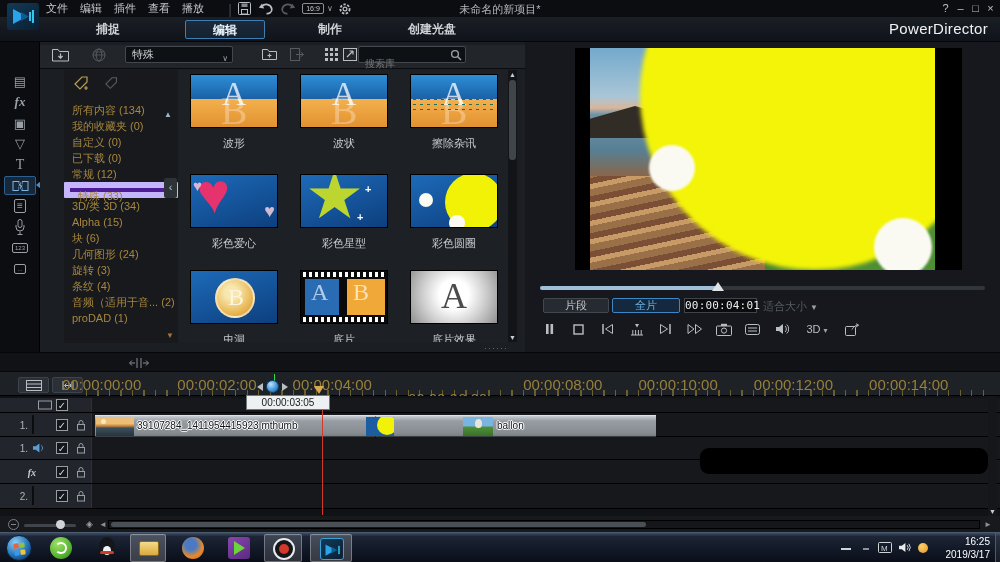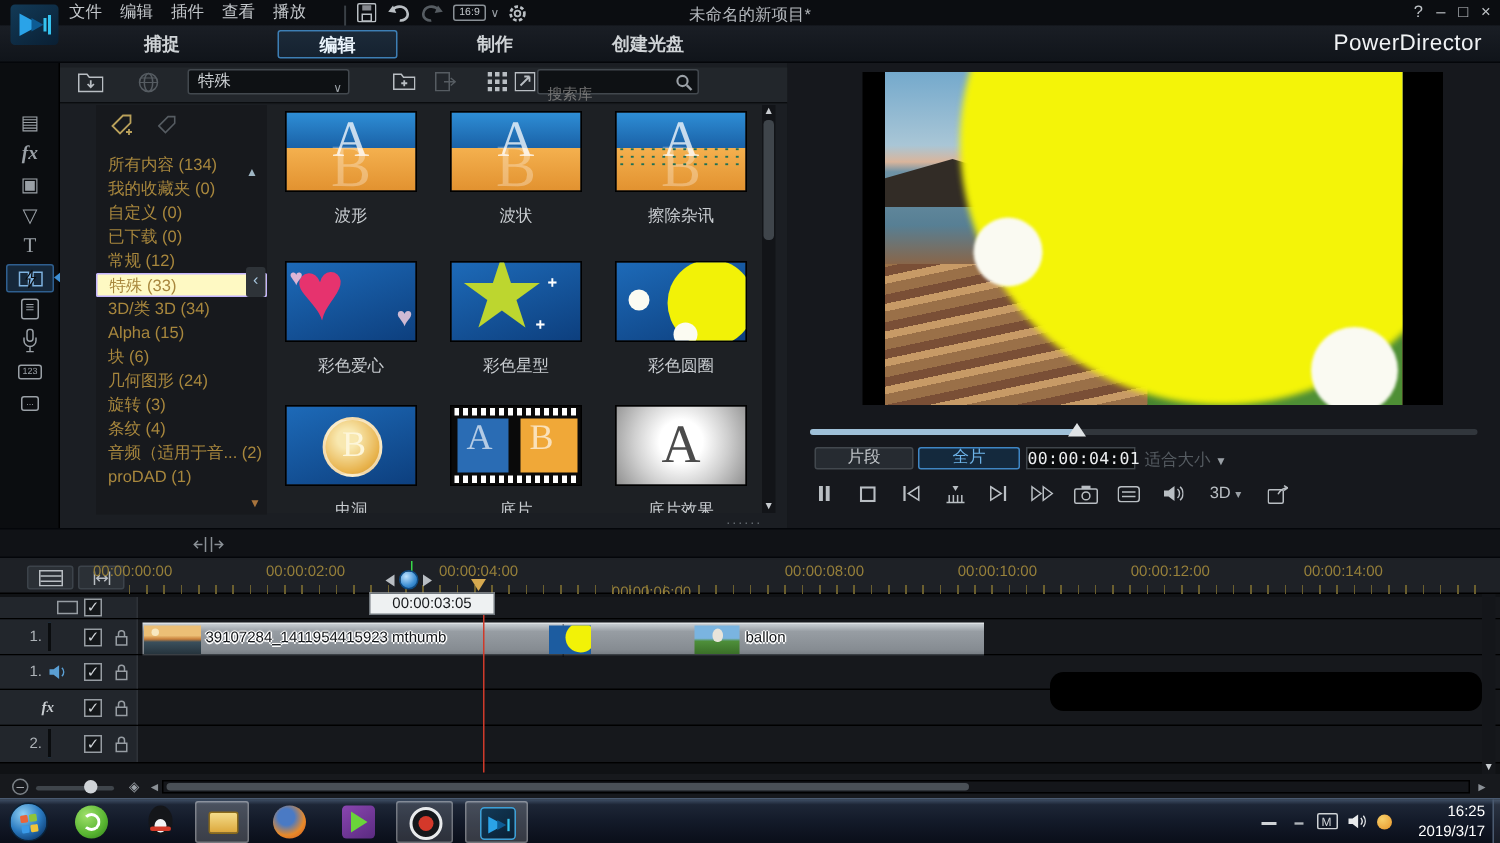--- a/index.html
+++ b/index.html
@@ -33,21 +33,21 @@
   .library{left:40px;top:42px;width:485px;height:310px;background:#1b1e23;}
   .libtoolbar{left:0;top:3px;width:485px;height:24px;background:#22262b;border-bottom:1px solid #0a0c0f;}
   .tbtn{top:4px;height:17px;display:flex;align-items:center;justify-content:center;color:#b9bec3;}
   .libdrop{left:85px;top:4px;width:108px;height:17px;background:#0e1114;border:1px solid #42484e;border-radius:2px;font-size:11px;color:#cfd3d6;line-height:15px;padding:0 6px;}
   .libdrop .chev{position:absolute;right:4px;top:4px;}
   .searchbox{left:318px;top:4px;width:108px;height:17px;background:#0e1114;border:1px solid #42484e;border-radius:2px;}
   .searchbox input{position:absolute;left:4px;top:1px;width:84px;height:30px;background:transparent;border:none;outline:none;color:#9aa0a6;font-size:10px;}
   .cats{left:8px;top:28px;width:114px;height:273px;background:#17191d;margin-left:16px;}
   .tagrow{left:10px;top:6px;display:flex;gap:14px;color:#b9a05a;}
   .cat-item{position:relative;height:16px;line-height:16px;font-size:11px;color:#a8873d;padding-left:8px;white-space:nowrap;}
-  .cat-item.selected{border:1px solid #c4b5fd;border-radius:1px;background:#fef9c3;}
+  .cat-item.selected{border:6px solid #c4b5fd;border-radius:1px;background:#4c1d95;}
   .cat-up{left:100px;top:40px;color:#9fb6c4;font-size:8px;}
   .cat-dn{left:102px;top:261px;color:#a8743d;font-size:8px;}
   .collapse-btn{left:124px;top:136px;width:13px;height:20px;background:#2e3338;border-radius:2px;color:#a8c8e0;font-size:11px;text-align:center;line-height:18px;}
   .grid{left:138px;top:28px;width:330px;height:272px;background:#1d2024;overflow:hidden;}
   .thumb{position:absolute;width:88px;}
   .thumb-img{position:relative;width:88px;height:54px;overflow:hidden;border:1px solid #000;}
   .thumb-label{position:absolute;top:62px;width:88px;text-align:center;font-size:11px;color:#c8ccd0;}
   .t-wave,.t-wave2,.t-noise{background:linear-gradient(180deg,#2e8ed6 0%,#1a61a6 46%,#f4b04e 46%,#e29230 100%);}
   .t-heart,.t-star,.t-circle,.t-coin{background:linear-gradient(160deg,#1d6ab8,#0d3f7e);}
   .t-film{background:#0a0a0a;}
@@ -95,21 +95,21 @@
   .transport{left:16px;top:278px;display:flex;gap:12px;align-items:center;color:#b9bec3;height:18px;}
   .tr-ic{display:flex;align-items:center;justify-content:center;width:17px;height:16px;}
   .threed{font-size:11px;color:#b9bec3;}
   
   .splitter{left:0;top:352px;width:1000px;height:20px;background:#101216;border-top:1px solid #04060a;border-bottom:1px solid #04060a;}
   
   .timeline{left:0;top:372px;width:1000px;height:160px;background:#15171c;}
   .tl-head{left:0;top:0;width:1000px;height:24px;background:#1e2126;border-bottom:1px solid #000;}
   .tl-btn{top:5px;width:31px;height:16px;background:#2b3036;border:1px solid #3c434a;border-radius:2px;color:#b9bec3;display:flex;align-items:center;justify-content:center;}
   .ruler-ticks{left:86px;top:18px;width:900px;height:6px;background:repeating-linear-gradient(90deg,#6b5f2e 0 1px,transparent 1px 11.5px);}
-  .ruler-label{position:absolute;top:4px;width:70px;text-align:left;font-size:10px;color:#97803a;}
+  .ruler-label{position:absolute;top:4px;width:70px;text-align:center;font-size:15px;color:#97803a;}
   .tracks{left:0;top:24px;width:1000px;height:120px;background:#101215;}
   .trow{position:absolute;left:0;width:1000px;border-bottom:1px solid #000;background:#16181c;}
   .thead{position:absolute;left:0;top:0;bottom:0;width:92px;background:#22262c;border-right:1px solid #2e3238;}
   .tnum{position:absolute;left:10px;width:18px;text-align:right;font-size:10px;color:#aeb3b8;top:50%;transform:translateY(-50%);}
   .ticon{position:absolute;left:32px;top:50%;transform:translateY(-50%);}
   .filmchip{width:17px;height:12px;background:#3f7099;border:1px solid #0a0c0e;position:relative;}
   .filmchip::before,.filmchip::after{content:"";position:absolute;left:1px;right:1px;height:2px;background:repeating-linear-gradient(90deg,#cfe0ea 0 1px,transparent 1px 3px);}
   .filmchip::before{top:1px;}.filmchip::after{bottom:1px;}
   .cbx{position:absolute;left:56px;top:50%;transform:translateY(-50%);width:12px;height:12px;border:1px solid #979da3;background:#14171a;color:#d0d4d8;font-size:10px;line-height:11px;text-align:center;}
   .lockic{position:absolute;left:76px;top:50%;transform:translateY(-50%);color:#979da3;}

